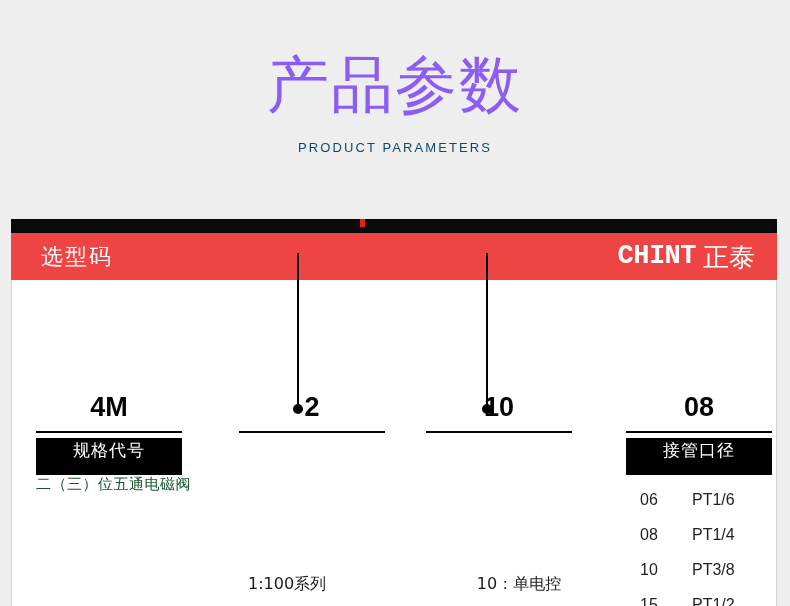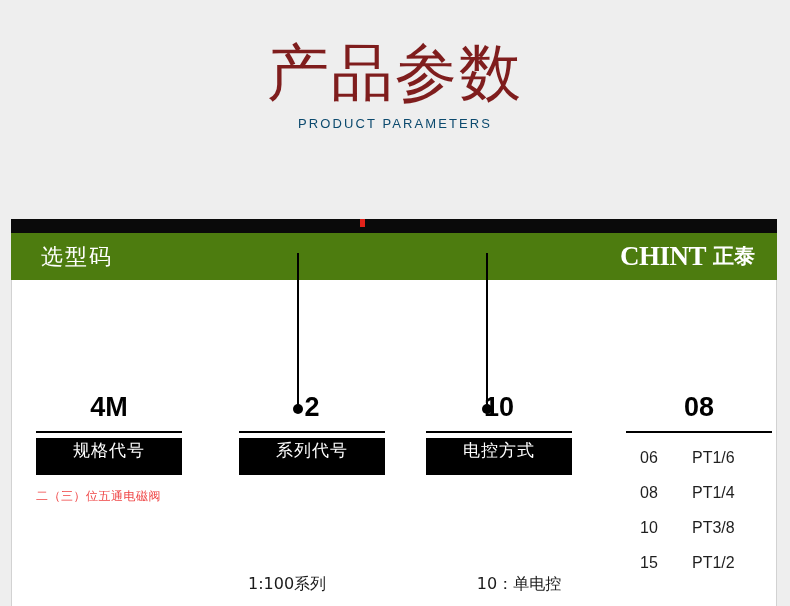--- a/index.html
+++ b/index.html
@@ -17,26 +17,26 @@
 
   
   .page-head {
     position: absolute;
     left: 0;
     top: 0;
     width: 790px;
     text-align: center;
   }
   .page-title {
-    margin: 0;
+    margin: 12px;
     padding-top: 38px;
     font-size: 62px;
     line-height: 1.12;
     font-weight: 400;
-    color: #7f1d1d;
+    color: #8b5cf6;
     letter-spacing: 2px;
     font-family: "DejaVu Sans", "Liberation Sans", sans-serif;
   }
   .page-subtitle {
     margin: 0;
     padding-top: 9px;
     font-size: 13px;
     color: #0c4a6e;
     letter-spacing: 2.1px;
     font-weight: 400;
@@ -54,21 +54,21 @@
     border-right: 1px solid #d2d2d2;
     box-sizing: border-box;
   }
   .card-topbar {
     height: 14px;
     background: #0a0a0a;
     margin: -1px -1px 0 -1px;
   }
   .card-banner {
     height: 47px;
-    background: #4d7c0f;
+    background: #ef4444;
     margin: 0 -1px;
     display: flex;
     align-items: center;
     justify-content: space-between;
     padding: 0 22px 0 30px;
     box-sizing: border-box;
   }
   .banner-title {
     color: #ffffff;
     font-size: 22px;
@@ -83,35 +83,35 @@
     align-items: center;
     gap: 7px;
     white-space: nowrap;
   }
   .logo-latin {
     position: relative;
     color: #ffffff;
     font-size: 27px;
     font-weight: bold;
     letter-spacing: -0.5px;
-    font-family: Liberation Serif, serif;
+    font-family: Liberation Mono, monospace;
     line-height: 1;
   }
   .logo-dot {
     position: absolute;
     left: 45.5%;
     top: -1px;
     width: 5px;
     height: 8px;
     background: #e2231a;
   }
   .logo-cn {
     color: #ffffff;
-    font-size: 21px;
-    font-weight: bold;
+    font-size: 26px;
+    font-weight: normal;
     letter-spacing: 0px;
     font-family: "DejaVu Sans", "Liberation Sans", sans-serif;
     line-height: 1;
   }
 
   
   .code-area {
     position: relative;
     height: 325px;
   }
@@ -137,23 +137,22 @@
     background: #000000;
     color: #ffffff;
     text-align: center;
     font-size: 17px;
     line-height: 25px;
     height: 37px;
     letter-spacing: 1px;
     font-family: "DejaVu Sans", "Liberation Sans", sans-serif;
   }
   .col-desc {
-    margin-top: 13px;
-    font-size: 12px;
-    color: #ef4444;
+    font-size: 15px;
+    color: #14532d;
     letter-spacing: 0.5px;
     font-family: "DejaVu Sans", "Liberation Sans", sans-serif;
     white-space: nowrap;
   }
 
   
   #col-spec   { left: 24px;  width: 146px; }
   #col-series { left: 227px; width: 146px; }
   #col-ctrl   { left: 414px; width: 146px; }
   #col-port   { left: 614px; width: 146px; }
@@ -230,32 +229,31 @@
     <div class="col" id="col-spec">
       <div class="col-code">4M</div>
       <div class="col-rule"></div>
       <div class="col-chip">规格代号</div>
       <div class="col-desc">二（三）位五通电磁阀</div>
     </div>
 
     <div class="col" id="col-series">
       <div class="col-code">2</div>
       <div class="col-rule"></div>
-      <div class="col-chip">系列代号</div>
     </div>
 
     <div class="col" id="col-ctrl">
       <div class="col-code">10</div>
       <div class="col-rule"></div>
-      <div class="col-chip">电控方式</div>
     </div>
 
     <div class="col" id="col-port">
       <div class="col-code">08</div>
       <div class="col-rule"></div>
+      <div class="col-chip">接管口径</div>
       <div class="port-table">
         <div class="port-row">
           <span class="port-key">06</span>
           <span class="port-val">PT1/6</span>
         </div>
         <div class="port-row">
           <span class="port-key">08</span>
           <span class="port-val">PT1/4</span>
         </div>
         <div class="port-row">

